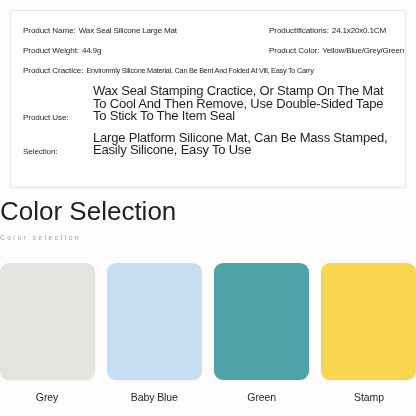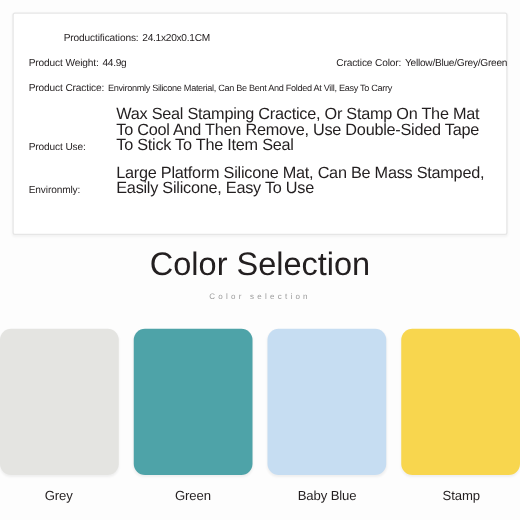--- a/index.html
+++ b/index.html
@@ -81,21 +81,21 @@
   }
   #use-label { width: 66px; flex: 0 0 66px; }
   #adv-label { width: 66px; flex: 0 0 66px; }
 
   
   #heading-block {
     position: absolute;
     left: 0;
     top: 196px;
     width: 416px;
-    text-align: center;
+    text-align: left;
   }
   #section-title {
     font-size: 26px;
     line-height: 30px;
     font-weight: 400;
     color: #231f20;
     letter-spacing: 0px;
   }
   #section-subtitle {
     margin-top: 7px;
@@ -133,74 +133,78 @@
     color: #231f20;
     letter-spacing: -0.1px;
   }
 </style>
 </head>
 <body>
 
 <div id="spec-panel">
 
   <div class="spec-row">
+    <div class="spec-col left">
+      <span class="spec-label">Product Name:</span>
+      <span class="spec-value">Wax Seal Silicone Large Mat</span>
+    </div>
     <div class="spec-col right">
       <span class="spec-label">Productifications:</span>
       <span class="spec-value">24.1x20x0.1CM</span>
     </div>
   </div>
 
   <div class="spec-row">
     <div class="spec-col left">
       <span class="spec-label">Product Weight:</span>
       <span class="spec-value">44.9g</span>
     </div>
     <div class="spec-col right">
-      <span class="spec-label">Cractice Color:</span>
+      <span class="spec-label">Product Color:</span>
       <span class="spec-value">Yellow/Blue/Grey/Green</span>
     </div>
   </div>
 
   <div class="spec-row full">
     <span class="spec-label">Product Cractice:</span>
     <span class="spec-value">Environmly Silicone Material, Can Be Bent And Folded At Vill, Easy To Carry</span>
   </div>
 
   <div class="spec-row block">
     <span id="use-label" class="spec-label">Product Use:</span>
     <span class="spec-value">Wax Seal Stamping Cractice, Or Stamp On The Mat To Cool And Then Remove, Use Double-Sided Tape To Stick To The Item Seal</span>
   </div>
 
   <div class="spec-row block">
-    <span id="adv-label" class="spec-label">Environmly:</span>
+    <span id="adv-label" class="spec-label">Selection:</span>
     <span class="spec-value">Large Platform Silicone Mat, Can Be Mass Stamped, Easily Silicone, Easy To Use</span>
   </div>
 
 </div>
 
 <div id="heading-block">
   <div id="section-title">Color Selection</div>
   <div id="section-subtitle">Color selection</div>
 </div>
 
 <div id="swatch-grid">
 
   <div class="swatch-cell">
     <div class="swatch-chip" style="background: rgb(228, 228, 225);"></div>
     <div class="swatch-label">Grey</div>
   </div>
 
   <div class="swatch-cell">
+    <div class="swatch-chip" style="background: rgb(198, 221, 242);"></div>
+    <div class="swatch-label">Baby Blue</div>
+  </div>
+
+  <div class="swatch-cell">
     <div class="swatch-chip" style="background: rgb(78, 163, 168);"></div>
     <div class="swatch-label">Green</div>
   </div>
 
   <div class="swatch-cell">
-    <div class="swatch-chip" style="background: rgb(198, 221, 242);"></div>
-    <div class="swatch-label">Baby Blue</div>
-  </div>
-
-  <div class="swatch-cell">
     <div class="swatch-chip" style="background: rgb(248, 214, 78);"></div>
     <div class="swatch-label">Stamp</div>
   </div>
 
 </div>
 
 </body></html>

